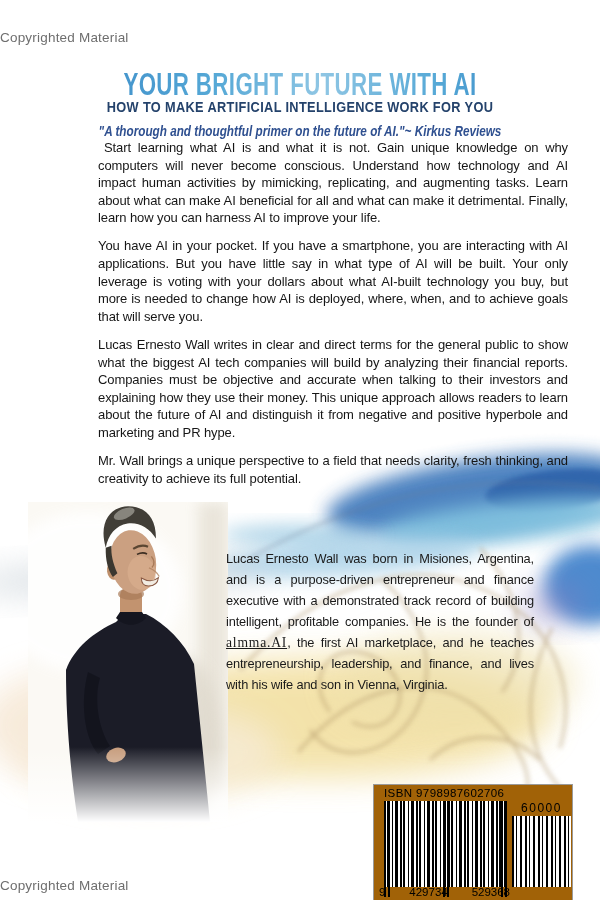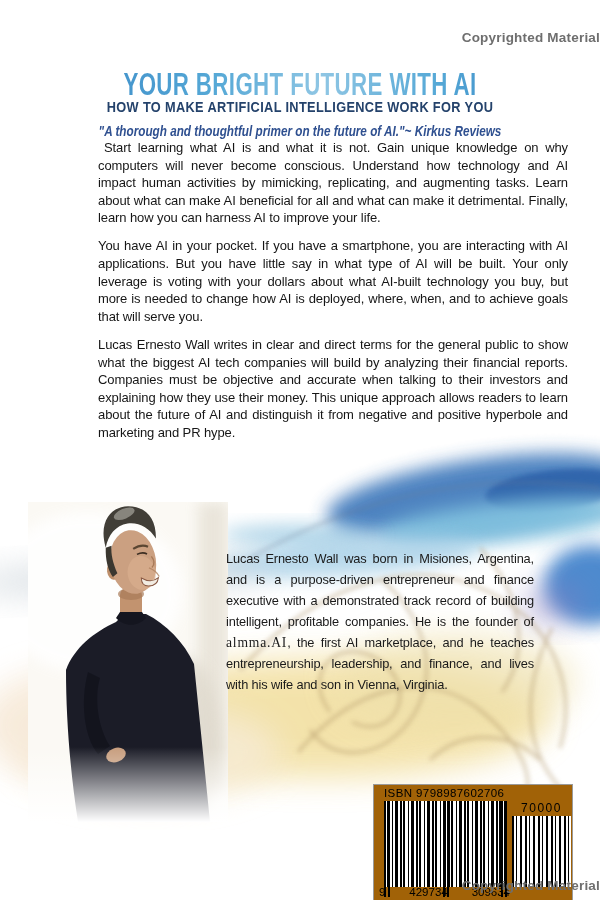--- a/index.html
+++ b/index.html
@@ -1,20 +1,20 @@
 <!DOCTYPE html>
 <html><head>
 <meta charset="utf-8">
 <style>
   html,body{margin:0;padding:0;background:#ffffff;}
   .page{position:relative;width:600px;height:900px;background:#ffffff;overflow:hidden;
         font-family:"Liberation Sans",sans-serif;}
 
-  .watermark{position:absolute;left:0;width:100%;text-align:right;
-             font-size:13.5px;font-weight:700;color:#6e6e6e;letter-spacing:.2px;z-index:5;}
+  .watermark{position:absolute;left:0;width:100%;text-align:left;
+             font-size:13.5px;font-weight:400;color:#6e6e6e;letter-spacing:.2px;z-index:5;}
   .wm-top{top:16px;}
   .wm-bottom{top:864px;}
 
   .title{position:absolute;top:46px;left:0;width:100%;text-align:center;
          font-size:31px;font-weight:700;letter-spacing:.5px;white-space:nowrap;
          transform:scaleX(.72);
          background-image:linear-gradient(90deg,#3f8ec9,#55a8d6 30%,#8fc6e4 55%,#4d9fd2 82%,#3f8ec9);
          -webkit-background-clip:text;background-clip:text;color:transparent;z-index:2;}
 
   .subtitle{position:absolute;top:87px;left:0;width:100%;text-align:center;
@@ -30,21 +30,21 @@
         text-align:justify;color:#161616;z-index:2;margin-left:28px;}
   .copy p{margin:0 0 10.5px 0;}
   .copy p.indent{text-indent:6px;}
 
   .art{position:absolute;left:0;top:430px;width:600px;height:400px;z-index:0;}
   .photo{position:absolute;left:28px;top:502px;width:200px;height:320px;z-index:1;}
 
   .bio{position:absolute;left:226px;top:548px;width:308px;
        font-size:12.8px;line-height:21px;letter-spacing:-.15px;
        text-align:justify;color:#1a1a1a;z-index:2;margin:0;}
-  .brand{font-family:"Liberation Serif",serif;font-size:13.6px;letter-spacing:.8px;}
+  .brand{font-family:"Liberation Serif",serif;font-size:13.6px;letter-spacing:.8px;text-decoration:underline;}
 
   .barcode-box{position:absolute;left:373px;top:784px;width:200px;height:120px;
                background:#a16207;border:1px solid #9a9a9a;box-sizing:border-box;z-index:3;}
   .isbn-label{position:absolute;left:10px;top:2px;font-size:11.5px;letter-spacing:.4px;color:#000;}
   .bars-main{position:absolute;left:10px;top:16px;width:123px;height:86px;
              background:repeating-linear-gradient(90deg,#000 0 2px,#fff 2px 3px,#000 3px 5px,
              #fff 5px 8px,#000 8px 9px,#fff 9px 11px,#000 11px 14px,#fff 14px 16px);}
   .guard{position:absolute;top:16px;width:2px;height:96px;background:#000;}
   .g1{left:10px;}.g2{left:14px;}.g3{left:69px;}.g4{left:73px;}.g5{left:127px;}.g6{left:131px;}
   .digits{position:absolute;left:5px;top:101px;width:131px;display:flex;
@@ -63,20 +63,21 @@
   <p class="watermark wm-top" style="color: rgb(110, 110, 110);">Copyrighted Material</p>
 
   <h1 class="title" style="background-image: linear-gradient(90deg, rgb(63, 142, 201), rgb(85, 168, 214) 30%, rgb(143, 198, 228) 55%, rgb(85, 168, 214) 82%, rgb(63, 142, 201));">YOUR BRIGHT FUTURE WITH AI</h1>
   <h2 class="subtitle" style="color: rgb(36, 66, 107);">HOW TO MAKE ARTIFICIAL INTELLIGENCE WORK FOR YOU</h2>
   <p class="quote" style="color: rgb(47, 80, 144);">"A thorough and thoughtful primer on the future of AI."~ Kirkus Reviews</p>
 
   <div class="copy">
     <p class="indent">Start learning what AI is and what it is not. Gain unique knowledge on why computers will never become conscious. Understand how technology and AI impact human activities by mimicking, replicating, and augmenting tasks. Learn about what can make AI beneficial for all and what can make it detrimental. Finally, learn how you can harness AI to improve your life.</p>
     <p>You have AI in your pocket. If you have a smartphone, you are interacting with AI applications. But you have little say in what type of AI will be built. Your only leverage is voting with your dollars about what AI-built technology you buy, but more is needed to change how AI is deployed, where, when, and to achieve goals that will serve you.</p>
     <p>Lucas Ernesto Wall writes in clear and direct terms for the general public to show what the biggest AI tech companies will build by analyzing their financial reports. Companies must be objective and accurate when talking to their investors and explaining how they use their money. This unique approach allows readers to learn about the future of AI and distinguish it from negative and positive hyperbole and marketing and PR hype.</p>
+    <p>Mr. Wall brings a unique perspective to a field that needs clarity, fresh thinking, and creativity to achieve its full potential.</p>
   </div>
 
   <div class="art">
     <svg width="600" height="400" viewBox="0 0 600 400">
       <defs>
         <filter id="b9" x="-60%" y="-60%" width="220%" height="220%">
             <feGaussianBlur stdDeviation="9"></feGaussianBlur>
           </filter>
         <filter id="b16" x="-60%" y="-60%" width="220%" height="220%">
             <feGaussianBlur stdDeviation="16"></feGaussianBlur>
@@ -161,21 +162,21 @@
     <div class="bars-main"></div>
     <div class="guard g1"></div>
     <div class="guard g2"></div>
     <div class="guard g3"></div>
     <div class="guard g4"></div>
     <div class="guard g5"></div>
     <div class="guard g6"></div>
     <div class="digits">
       <span>9</span>
       <span>429734</span>
-      <span>309634</span>
+      <span>529368</span>
     </div>
-    <div class="supp-digits">70000</div>
+    <div class="supp-digits">60000</div>
     <div class="supp-bars"></div>
   </div>
 
   <p class="watermark wm-bottom" style="color: rgb(110, 110, 110);">Copyrighted Material</p>
 
 </div>
 
 </body></html>

